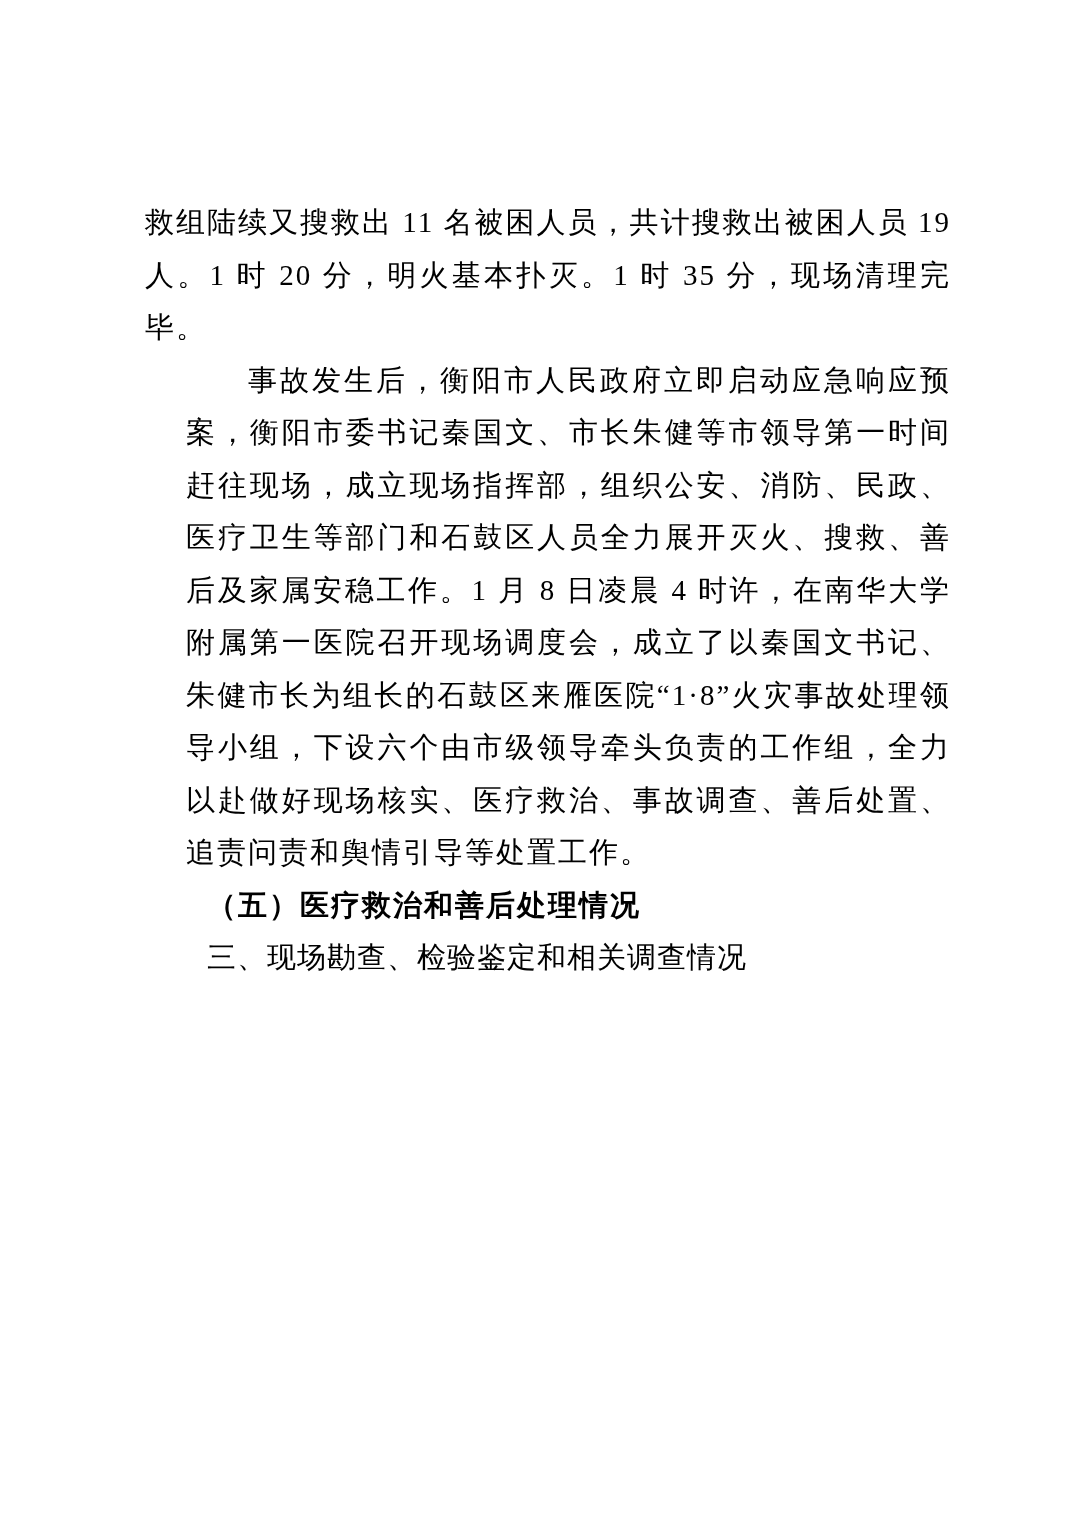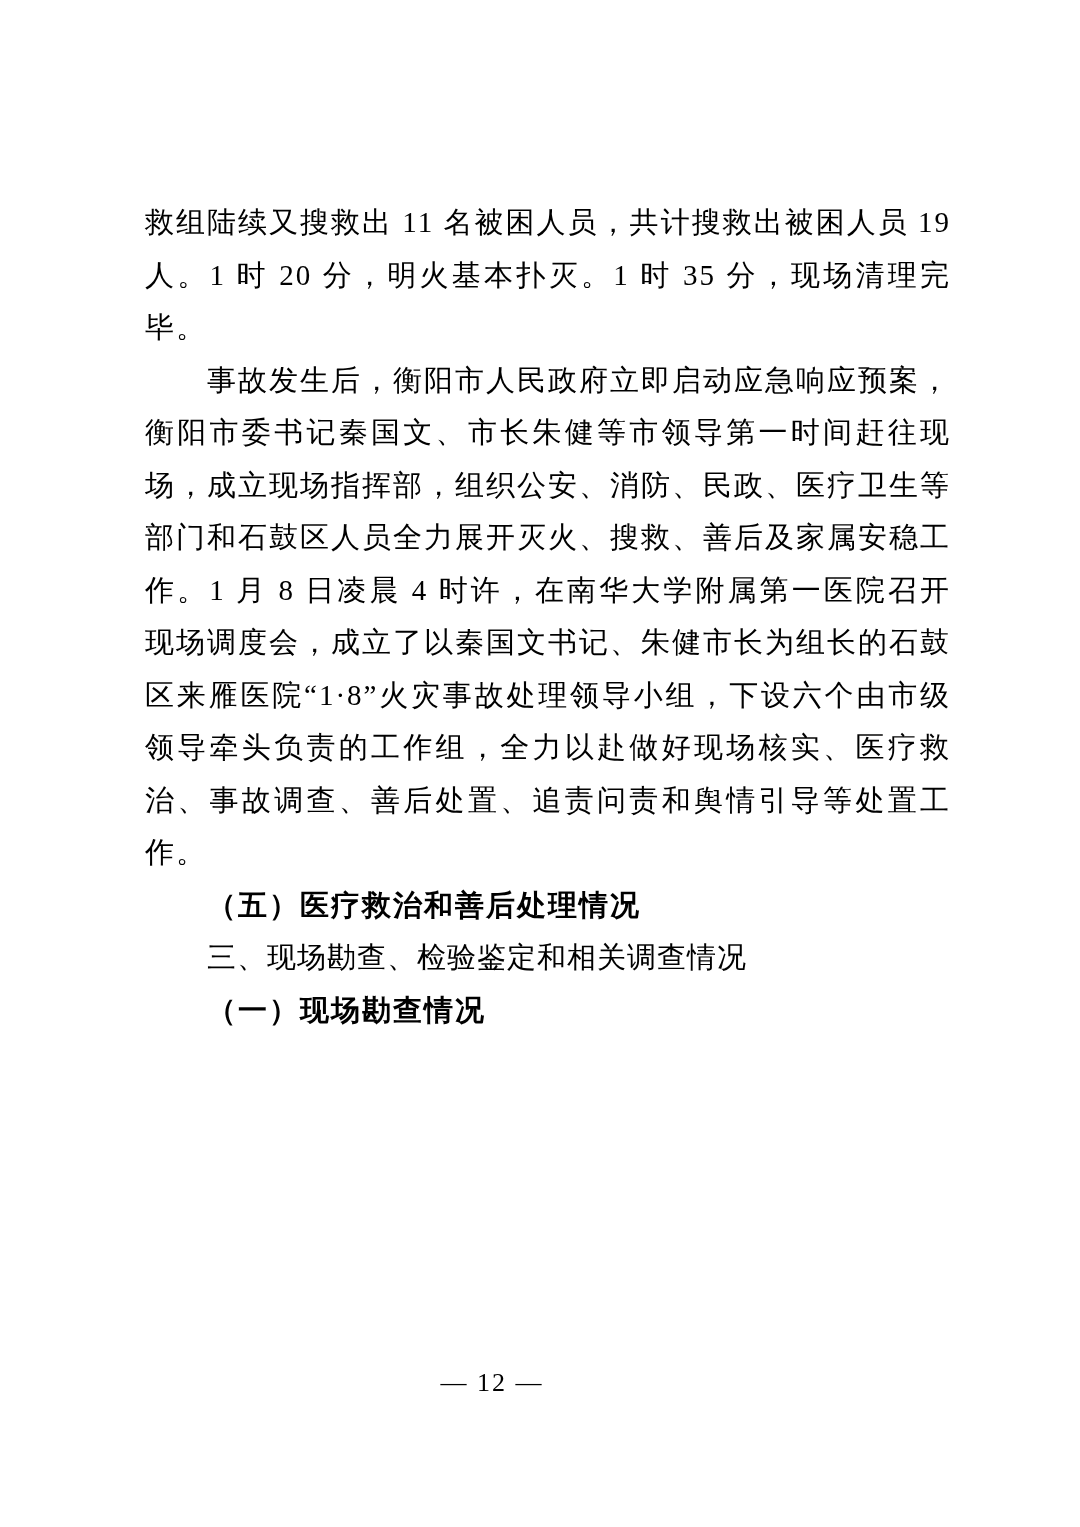--- a/index.html
+++ b/index.html
@@ -28,20 +28,21 @@
     line-height: 52.5px;
     text-align: justify;
     letter-spacing: 2px;
     word-break: break-all;
   }
   p.body-continued {
     text-indent: 0;
   }
   p.body {
     text-indent: 62px;
+    margin-left: 41px;
   }
   p.subheading {
     text-indent: 62px;
     font-weight: bold;
   }
   p.section-heading {
     text-indent: 62px;
     font-weight: normal;
     font-family: "Liberation Sans", "DejaVu Sans", sans-serif;
     letter-spacing: 1px;
@@ -59,17 +60,15 @@
 </style>
 </head>
 <body>
 
 <div class="page">
   <div class="content">
     <p class="body-continued">救组陆续又搜救出 11 名被困人员，共计搜救出被困人员 19 人。1 时 20 分，明火基本扑灭。1 时 35 分，现场清理完毕。</p>
     <p class="body">事故发生后，衡阳市人民政府立即启动应急响应预案，衡阳市委书记秦国文、市长朱健等市领导第一时间赶往现场，成立现场指挥部，组织公安、消防、民政、医疗卫生等部门和石鼓区人员全力展开灭火、搜救、善后及家属安稳工作。1 月 8 日凌晨 4 时许，在南华大学附属第一医院召开现场调度会，成立了以秦国文书记、朱健市长为组长的石鼓区来雁医院“1·8”火灾事故处理领导小组，下设六个由市级领导牵头负责的工作组，全力以赴做好现场核实、医疗救治、事故调查、善后处置、追责问责和舆情引导等处置工作。</p>
     <p class="subheading">（五）医疗救治和善后处理情况</p>
     <p class="section-heading">三、现场勘查、检验鉴定和相关调查情况</p>
-    <p class="subheading">（一）现场勘查情况</p>
   </div>
 
-  <div class="footer">— 12 —</div>
 </div>
 
 </body></html>

